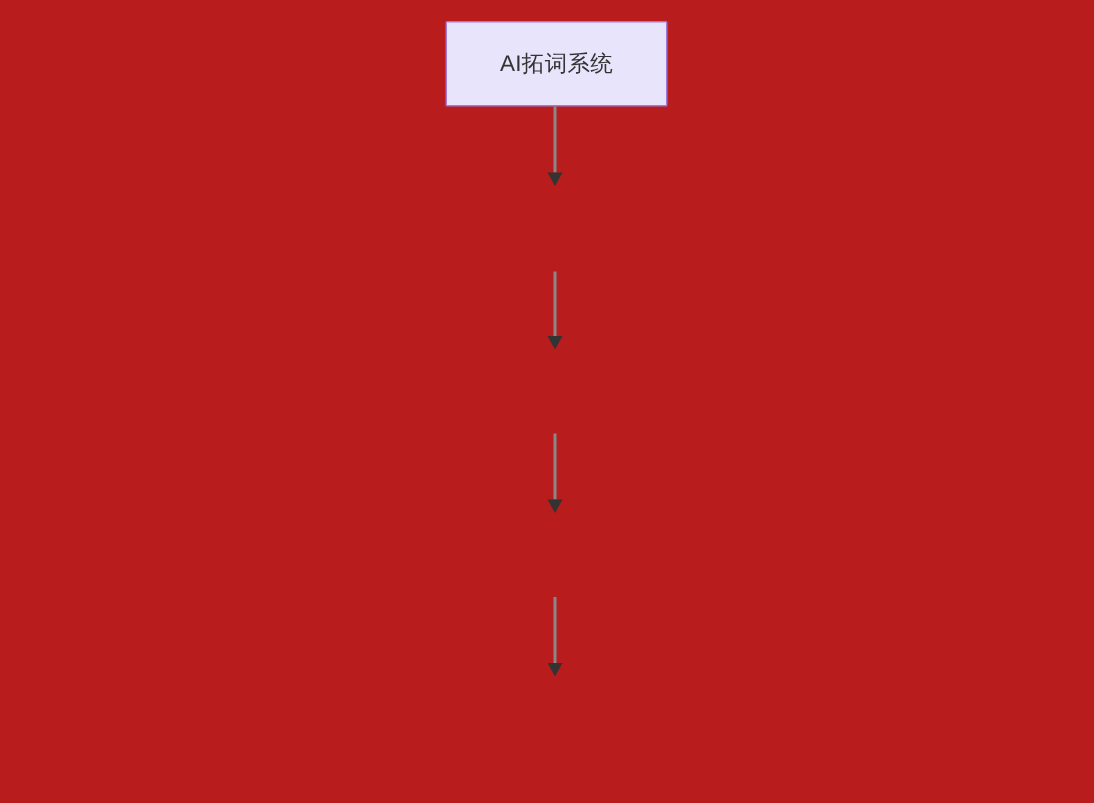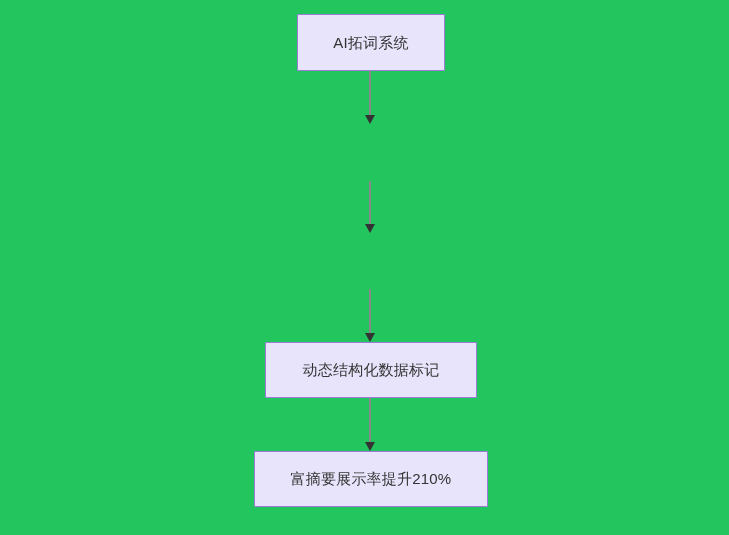--- a/index.html
+++ b/index.html
@@ -10,21 +10,21 @@
     width: 729px;
     height: 535px;
     background: #f8f8f8;
     font-family: "Liberation Sans", "DejaVu Sans", sans-serif;
     overflow: hidden;
   }
   #flowchart {
     position: relative;
     width: 729px;
     height: 535px;
-    background: #22c55e;
+    background: #b91c1c;
   }
   .node {
     position: absolute;
     box-sizing: border-box;
     background: #e8e4fb;
     border: 1.6px solid #9d79d8;
     border-radius: 1px;
     display: flex;
     align-items: center;
     justify-content: center;
@@ -102,26 +102,20 @@
     <div class="edge-line"></div>
     <div class="edge-head"></div>
   </div>
 
 
   <div class="edge" id="edge-3">
     <div class="edge-line"></div>
     <div class="edge-head"></div>
   </div>
 
-  <div class="node" id="node-4">
-    <span class="node-label">动态结构化数据标记</span>
-  </div>
 
   <div class="edge" id="edge-4">
     <div class="edge-line"></div>
     <div class="edge-head"></div>
   </div>
 
-  <div class="node" id="node-5">
-    <span class="node-label">富摘要展示率提升210%</span>
-  </div>
 
 </div>
 
 </body></html>

